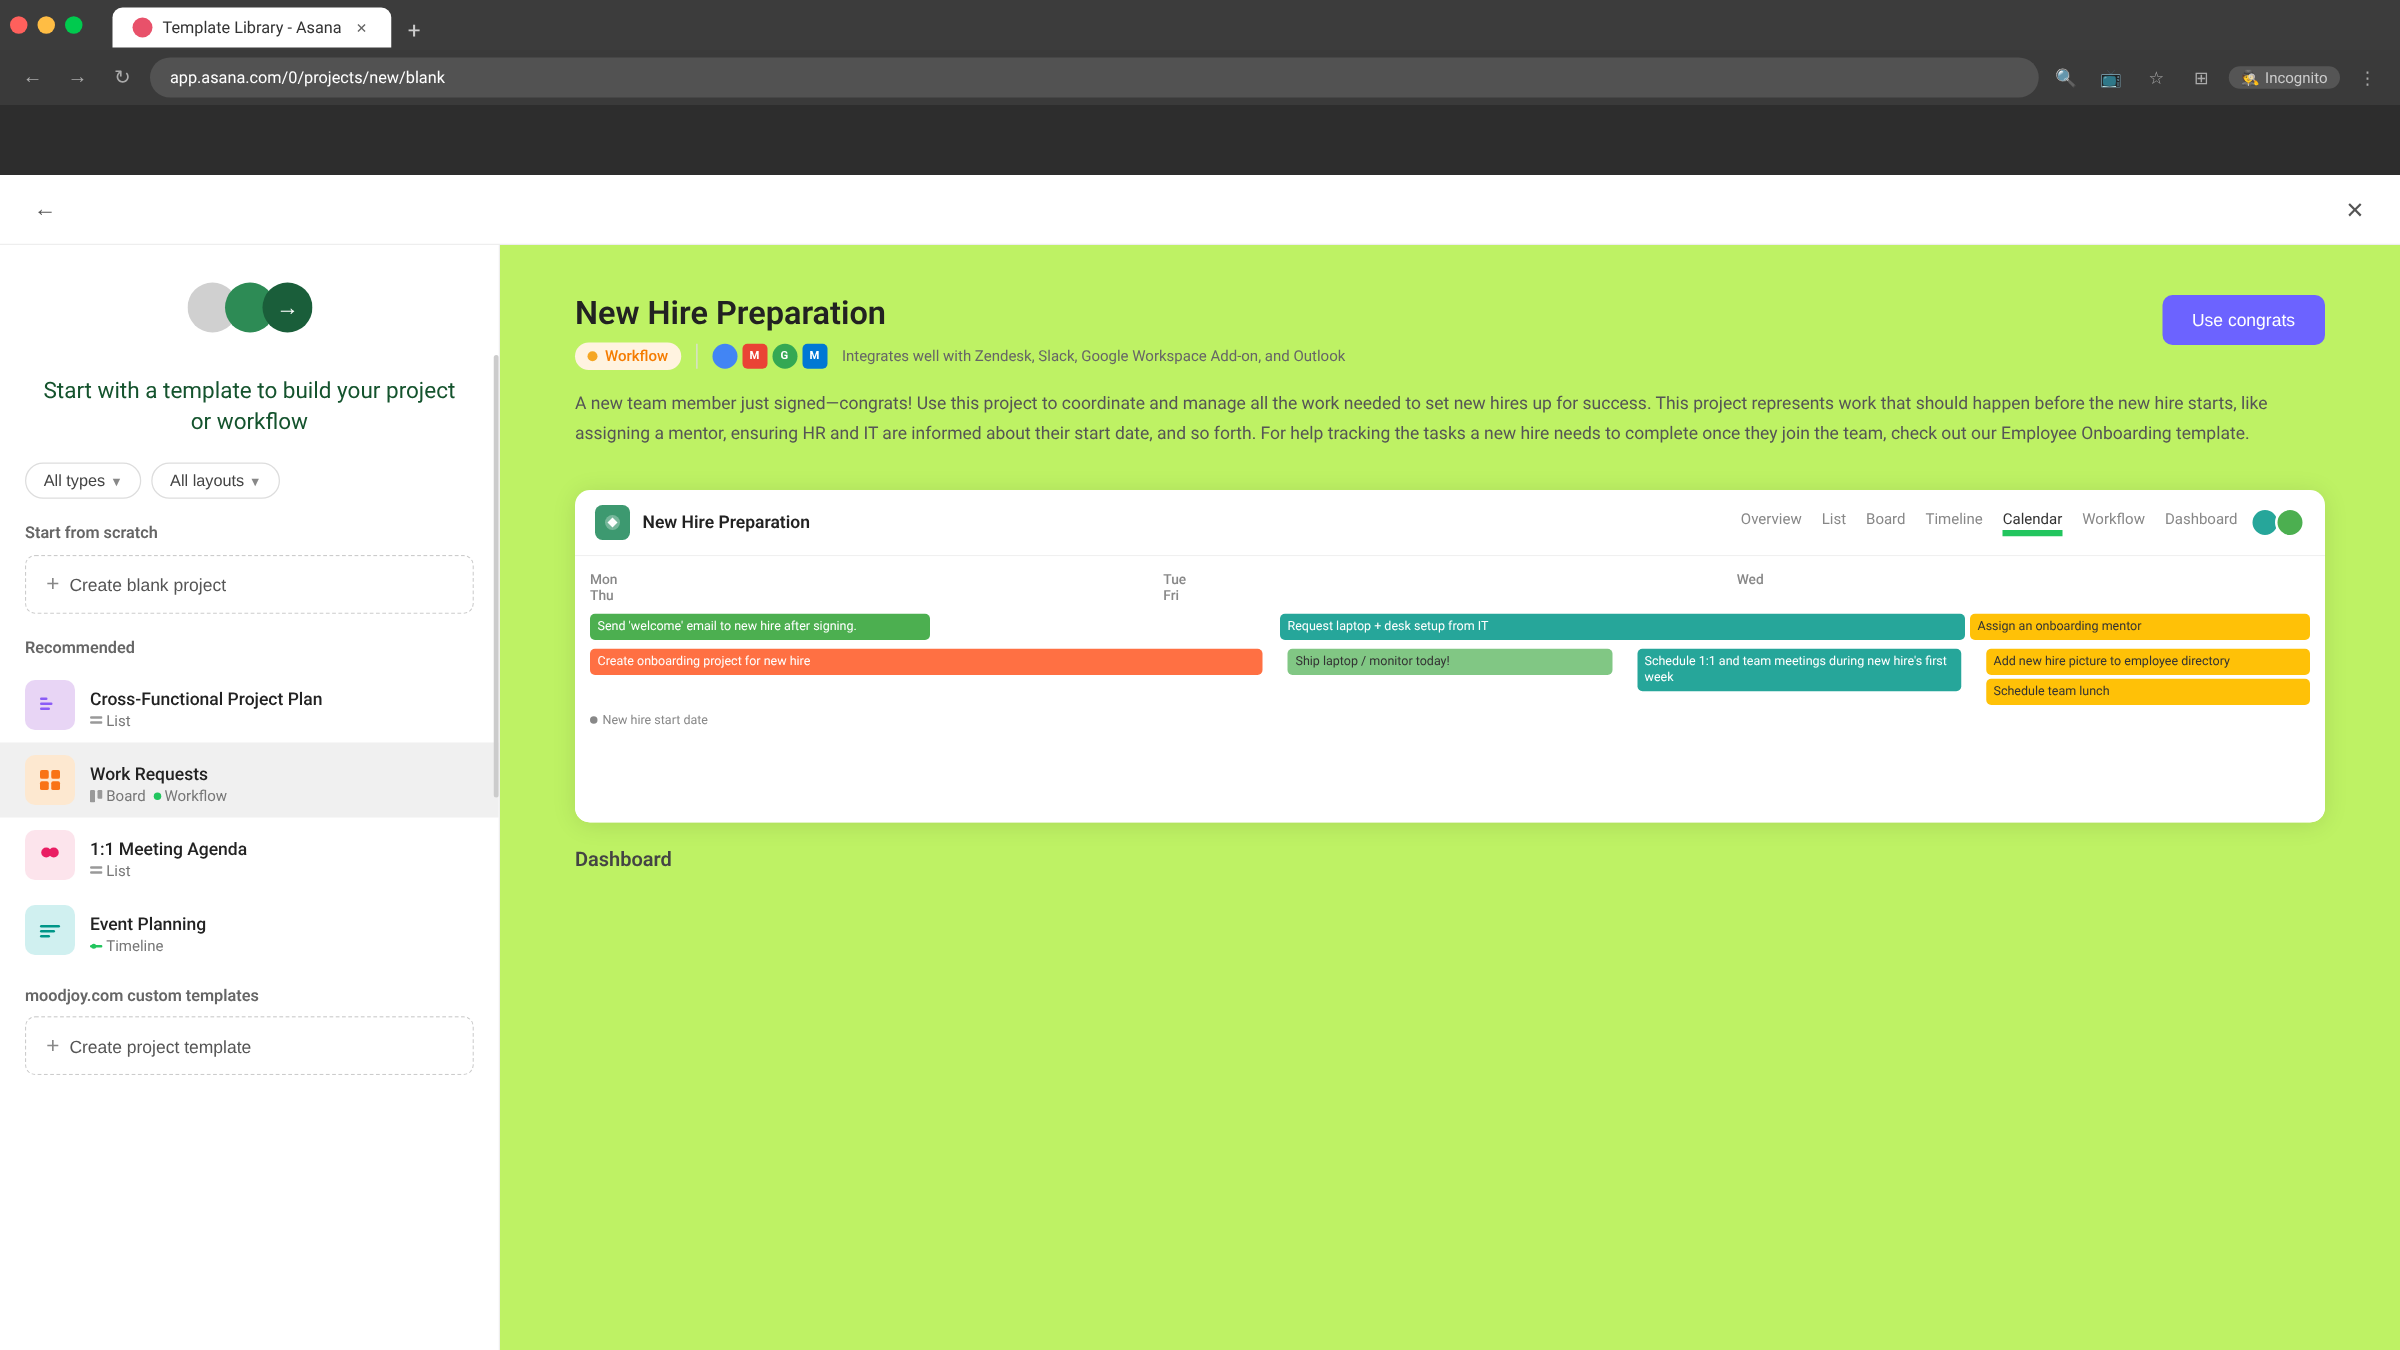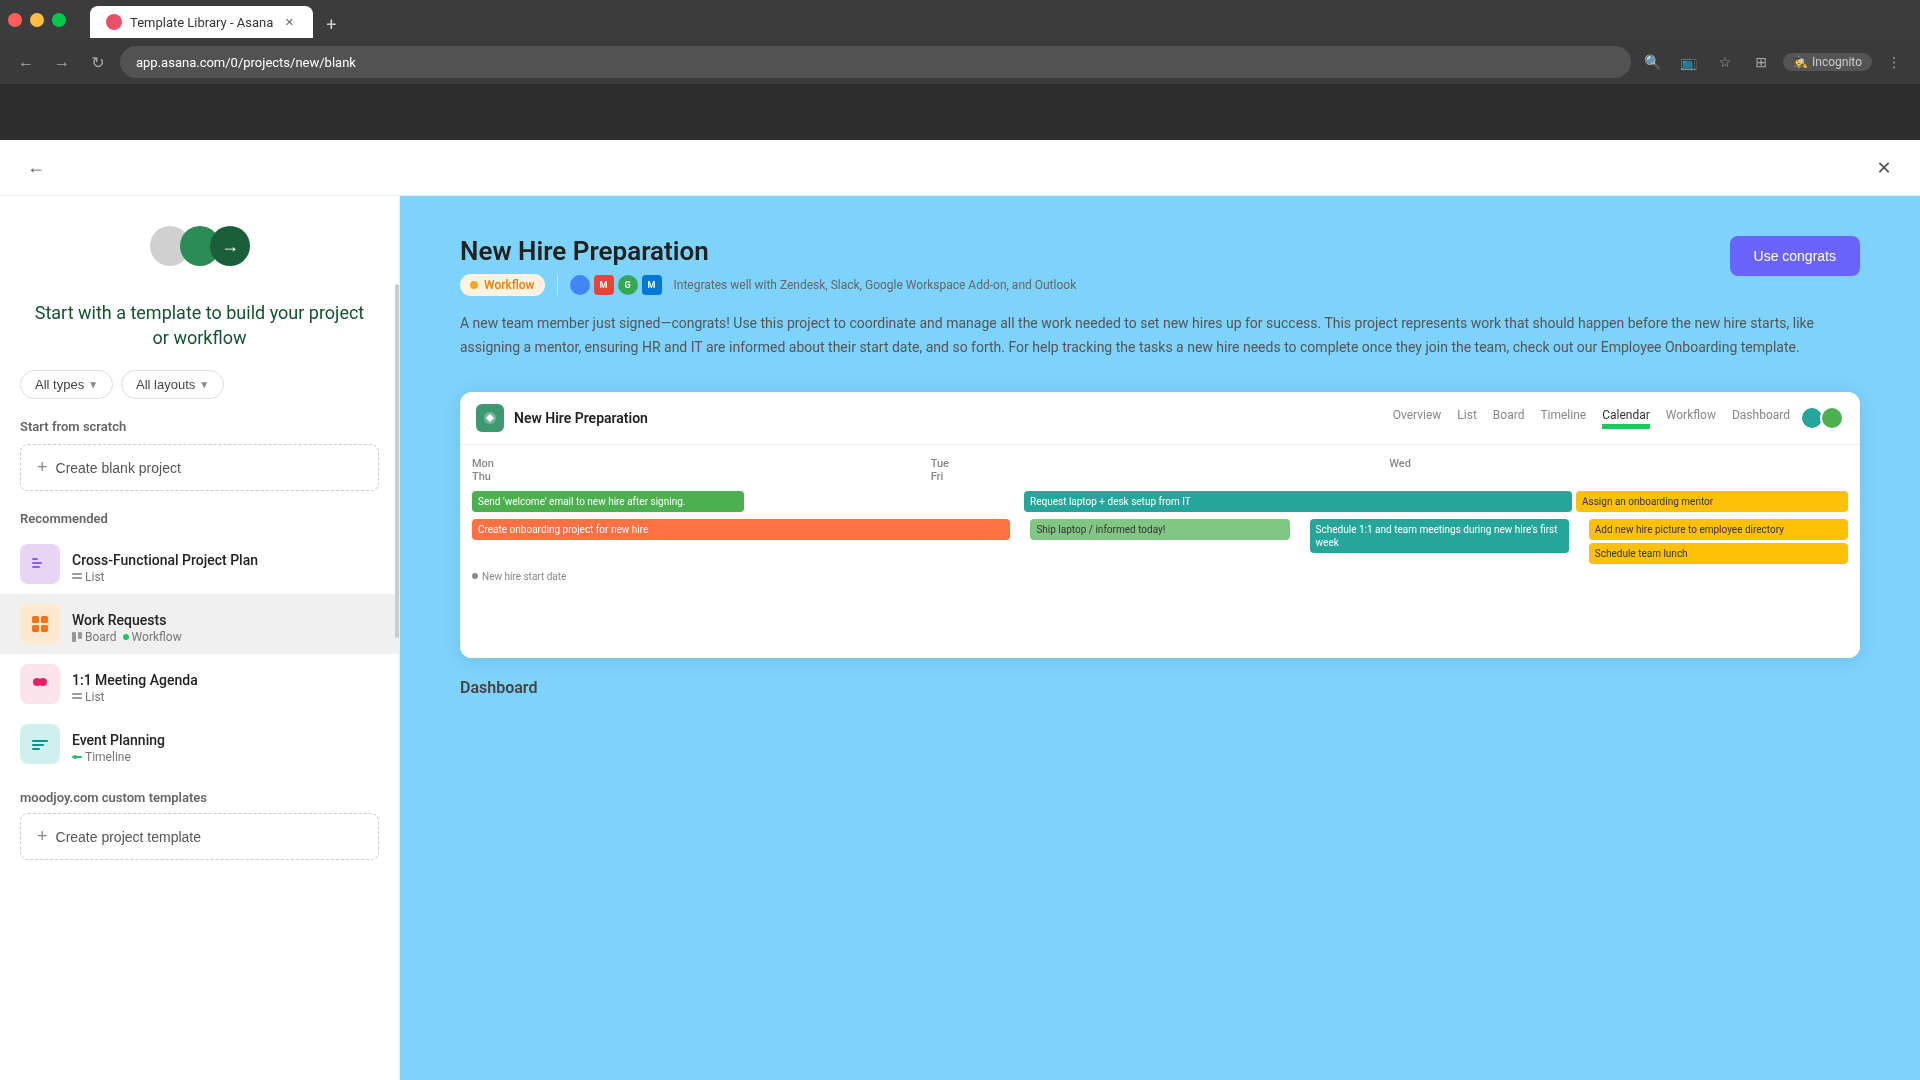--- a/index.html
+++ b/index.html
@@ -219,21 +219,21 @@
     }
     .filter-btn {
       border: 1px solid #ddd;
       border-radius: 20px;
       padding: 6px 14px;
       font-size: 13px;
       color: #444;
       cursor: pointer;
       background: #fff;
       display: flex;
-      align-items: center;
+      align-items: flex-end;
       gap: 4px;
     }
     .filter-btn .chevron {
       font-size: 10px;
       color: #888;
     }
     .section-label {
       font-size: 13px;
       font-weight: 600;
       color: #666;
@@ -313,21 +313,21 @@
       font-size: 13px;
       font-weight: 600;
       color: #666;
       padding: 16px 20px 8px;
     }
 
     
     .content-area {
       flex: 1;
       overflow-y: auto;
-      background: #7dd3fc;
+      background: #bef264;
     }
     .template-detail {
       padding: 40px 60px;
     }
     .template-detail-header {
       display: flex;
       align-items: flex-start;
       justify-content: space-between;
       margin-bottom: 16px;
     }
@@ -786,21 +786,21 @@
               <div>
                 <div class="cal-event ev-yellow">Assign an onboarding mentor</div>
               </div>
             </div>
 
             <div style="display:grid; grid-template-columns:repeat(5,1fr); padding:0 12px; margin-bottom:4px; gap:20px;">
               <div style="grid-column: span 2;">
                 <div class="cal-event ev-orange">Create onboarding project for new hire</div>
               </div>
               <div>
-                <div class="cal-event ev-light-green">Ship laptop / informed today!</div>
+                <div class="cal-event ev-light-green">Ship laptop / monitor today!</div>
               </div>
               <div>
                 <div class="cal-event ev-teal">Schedule 1:1 and team meetings during new hire's first week</div>
               </div>
               <div>
                 <div class="cal-event ev-yellow">Add new hire picture to employee directory</div>
                 <div class="cal-event ev-yellow">Schedule team lunch</div>
               </div>
             </div>
 

